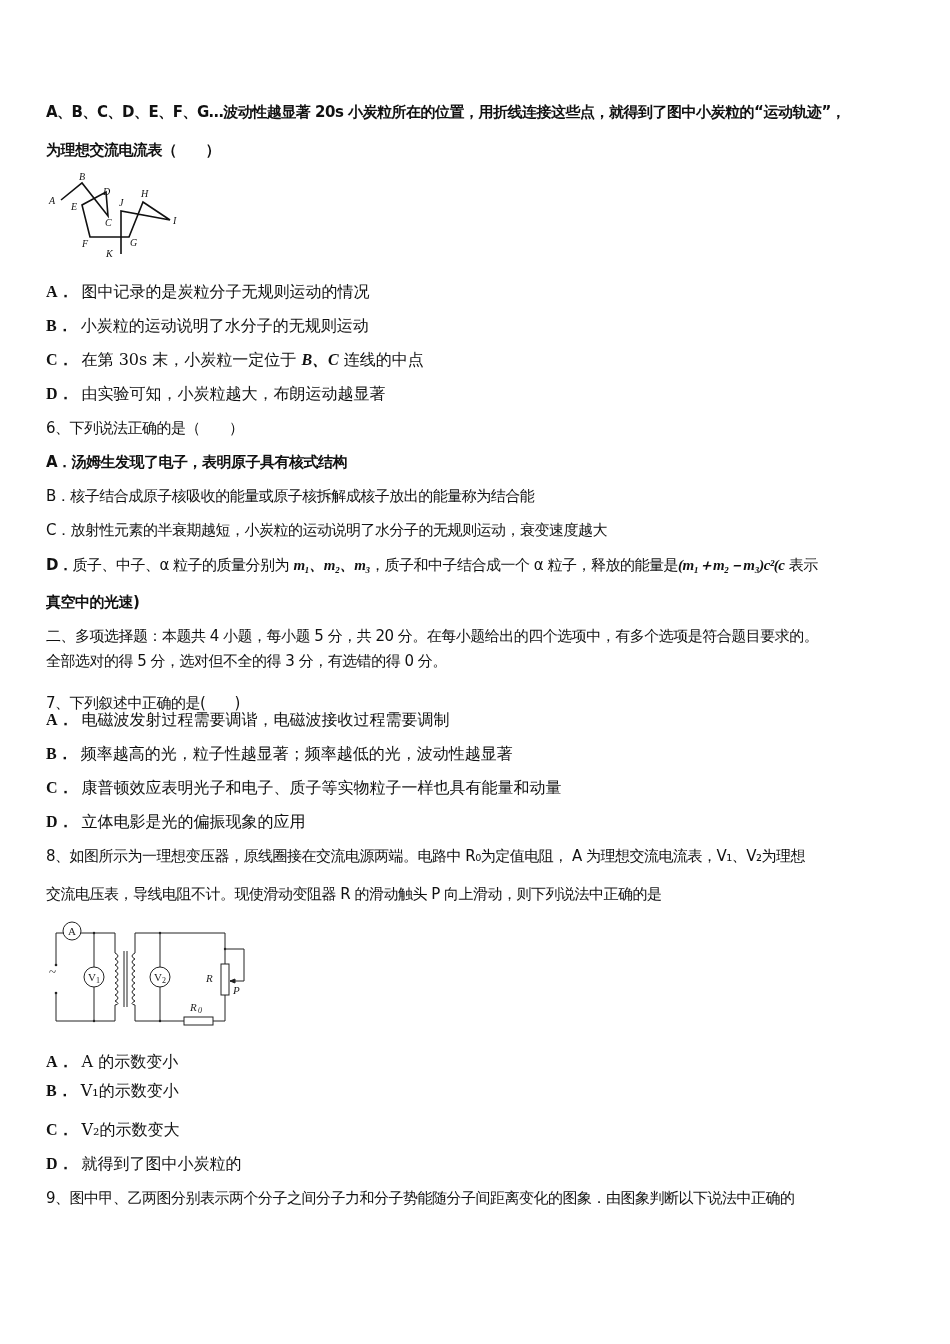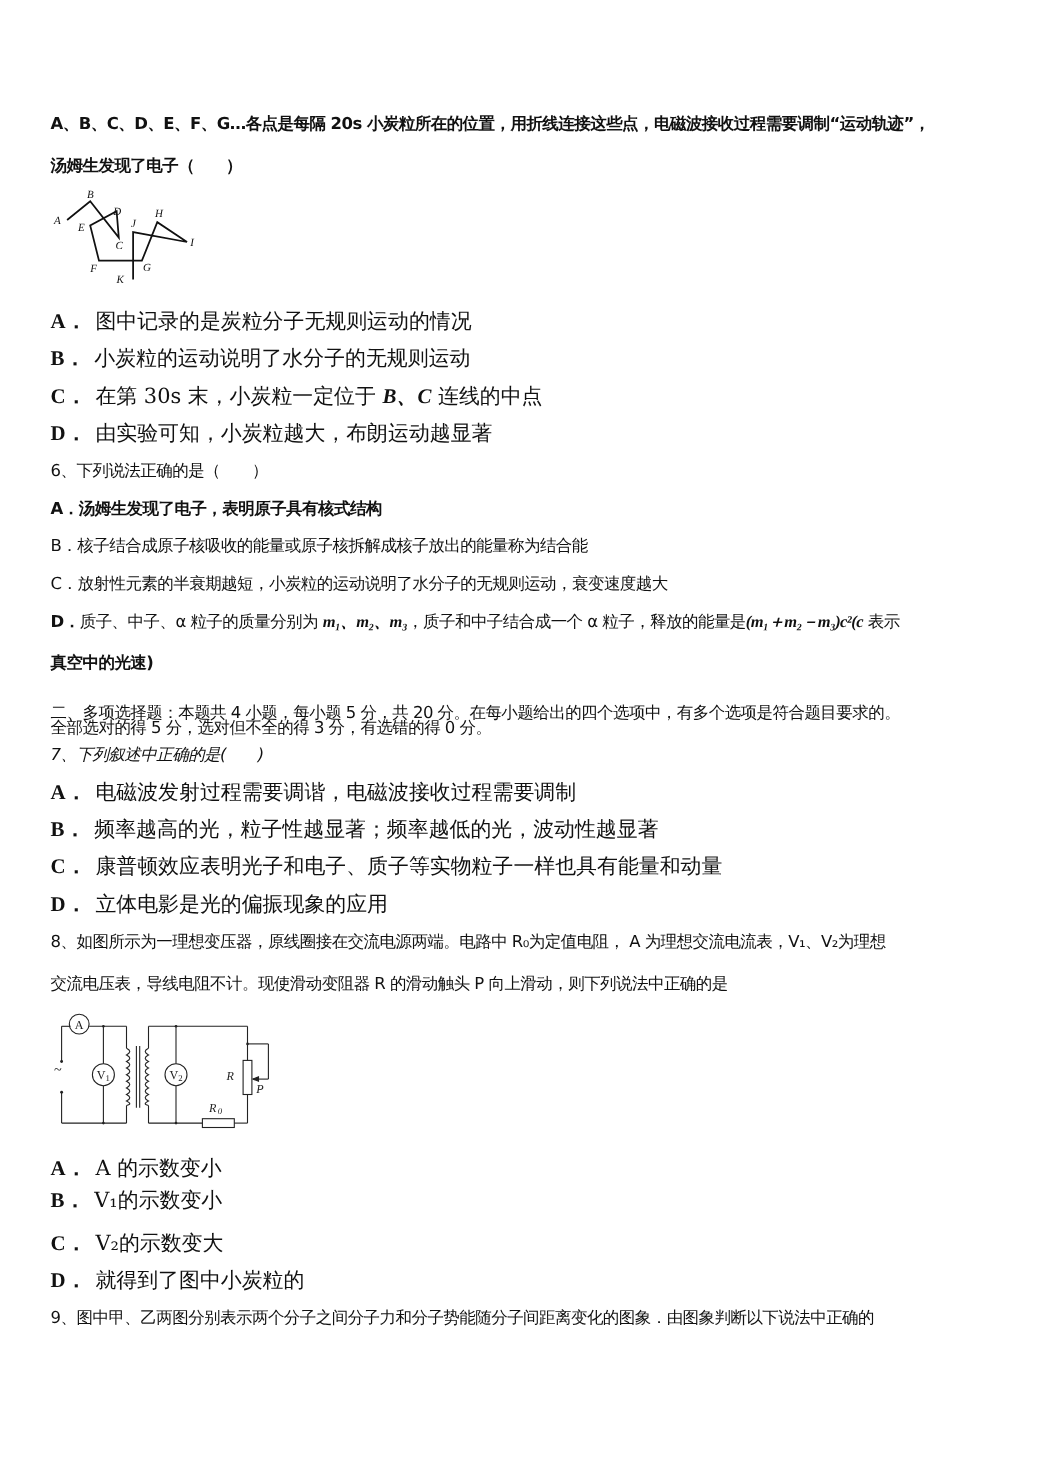--- a/index.html
+++ b/index.html
@@ -1,30 +1,30 @@
 <!DOCTYPE html>
 <html><head>
 <meta charset="utf-8">
 <style>
   html, body { margin: 0; padding: 0; background: #ffffff; }
   body { width: 950px; height: 1344px; position: relative; overflow: hidden;
          font-family: "DejaVu Serif", "Liberation Serif", serif; color: #111; }
-  .line { position: absolute; left: 46px; font-size: 19px; line-height: 20px; white-space: nowrap; }
+  .line { position: absolute; left: 46px; font-size: 16px; line-height: 20px; white-space: nowrap; }
   .cond { font-family: "DejaVu Sans", "Liberation Sans", sans-serif; font-size: 15px; letter-spacing: -0.5px; }
   .opt-label { font-family: "Liberation Serif", serif; font-weight: bold; margin-right: 8px; }
   .bold { font-weight: bold; }
   .it { font-style: italic; font-family: "Liberation Serif", serif; font-weight: bold; }
   svg { position: absolute; }
   svg text { font-family: "Liberation Serif", serif; font-style: italic; }
 </style>
 </head>
 <body>
 
-<div class="line cond bold" style="top:102px;">A、B、C、D、E、F、G…各点是每隔 20s 小炭粒所在的位置，用折线连接这些点，电磁波接收过程需要调制“运动轨迹”，</div>
-<div class="line cond bold" style="top:140px;">汤姆生发现了电子（　　）</div>
+<div class="line cond bold" style="top:102px;">A、B、C、D、E、F、G…波动性越显著 20s 小炭粒所在的位置，用折线连接这些点，就得到了图中小炭粒的“运动轨迹”，</div>
+<div class="line cond bold" style="top:140px;">为理想交流电流表（　　）</div>
 
 <svg style="left:40px;top:165px;" width="160" height="100" viewBox="0 0 160 100">
   <g stroke="#111" stroke-width="1.6" fill="none">
     <polyline points="21,35 42,18 68,51 66,27 42,40 50,72 80,72 89,72 103,37 130,55 81,46 81,89"></polyline>
   </g>
   <g fill="#111" font-size="10">
     <text x="9" y="39">A</text>
     <text x="39" y="15">B</text>
     <text x="65" y="61">C</text>
     <text x="63" y="30">D</text>
@@ -43,24 +43,24 @@
 <div class="line" style="top:350px;"><span class="opt-label">C．</span><span>在第 30s 末，小炭粒一定位于 </span><span class="it">B、C</span><span> 连线的中点</span></div>
 <div class="line" style="top:384px;"><span class="opt-label">D．</span><span>由实验可知，小炭粒越大，布朗运动越显著</span></div>
 
 <div class="line cond" style="top:418px;">6、下列说法正确的是（　　）</div>
 <div class="line cond" style="top:452px;font-weight:bold;"><span>A．</span><span>汤姆生发现了电子，表明原子具有核式结构</span></div>
 <div class="line cond" style="top:486px;"><span>B．</span><span>核子结合成原子核吸收的能量或原子核拆解成核子放出的能量称为结合能</span></div>
 <div class="line cond" style="top:520px;"><span>C．</span><span>放射性元素的半衰期越短，小炭粒的运动说明了水分子的无规则运动，衰变速度越大</span></div>
 <div class="line cond" style="top:555px;"><span class="bold">D．</span><span>质子、中子、α 粒子的质量分别为 </span><span class="it">m₁、m₂、m₃</span><span>，质子和中子结合成一个 α 粒子，释放的能量是</span><span class="it">(m₁＋m₂－m₃)c²(c</span><span> 表示</span></div>
 <div class="line cond bold" style="top:592px;">真空中的光速)</div>
 
-<div class="line cond" style="top:626px;margin-top:12px;">二、多项选择题：本题共 4 小题，每小题 5 分，共 20 分。在每小题给出的四个选项中，有多个选项是符合题目要求的。</div>
+<div class="line cond" style="top:626px;">二、多项选择题：本题共 4 小题，每小题 5 分，共 20 分。在每小题给出的四个选项中，有多个选项是符合题目要求的。</div>
 <div class="line cond" style="top:651px;">全部选对的得 5 分，选对但不全的得 3 分，有选错的得 0 分。</div>
 
-<div class="line cond" style="top:676px;font-style:italic;">7、下列叙述中正确的是(　　)</div>
+<div class="line cond" style="top:693px;">7、下列叙述中正确的是(　　)</div>
 <div class="line" style="top:710px;"><span class="opt-label">A．</span><span>电磁波发射过程需要调谐，电磁波接收过程需要调制</span></div>
 <div class="line" style="top:744px;"><span class="opt-label">B．</span><span>频率越高的光，粒子性越显著；频率越低的光，波动性越显著</span></div>
 <div class="line" style="top:778px;"><span class="opt-label">C．</span><span>康普顿效应表明光子和电子、质子等实物粒子一样也具有能量和动量</span></div>
 <div class="line" style="top:812px;"><span class="opt-label">D．</span><span>立体电影是光的偏振现象的应用</span></div>
 
 <div class="line cond" style="top:846px;">8、如图所示为一理想变压器，原线圈接在交流电源两端。电路中 R₀为定值电阻， A 为理想交流电流表，V₁、V₂为理想</div>
 <div class="line cond" style="top:884px;">交流电压表，导线电阻不计。现使滑动变阻器 R 的滑动触头 P 向上滑动，则下列说法中正确的是</div>
 
 <svg style="left:40px;top:915px;" width="220" height="115" viewBox="0 0 220 115">
   <g stroke="#222" stroke-width="1" fill="none">

